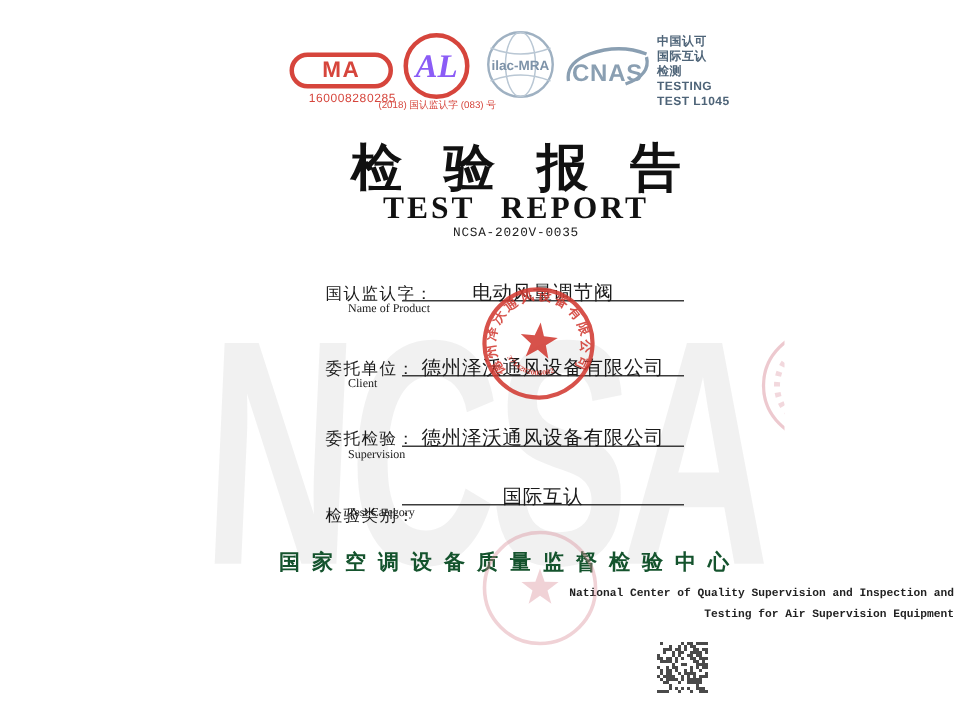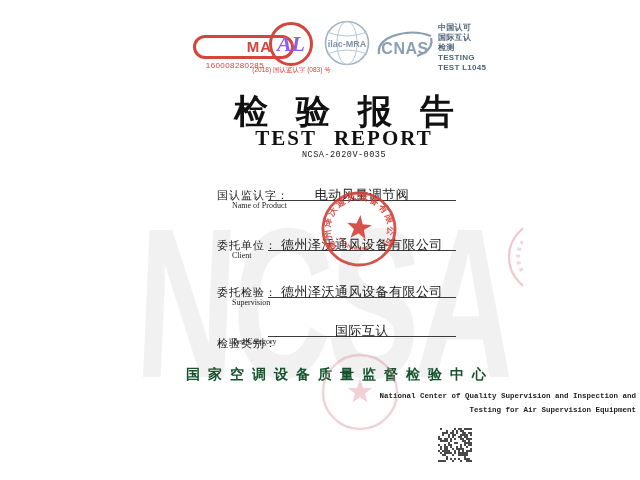--- a/index.html
+++ b/index.html
@@ -14,21 +14,21 @@
     left:142px;top:196px;font-family:"Liberation Sans",sans-serif;
     font-weight:bold;font-size:138px;line-height:1;color:rgba(60,60,60,0.07);
     transform:scaleY(1.55) skewX(-4deg);transform-origin:left top;
     letter-spacing:-4px;user-select:none;
   }
 
   
   .cma-box{
     left:193px;top:35px;width:63px;height:18px;border:3px solid #d6453c;
     border-radius:12px;color:#d6453c;font-family:"Liberation Sans",sans-serif;
-    font-weight:bold;font-size:15px;text-align:center;line-height:18px;letter-spacing:1px;padding-left:32px;
+    font-weight:bold;font-size:15px;text-align:center;line-height:18px;letter-spacing:1px;
   }
   .cma-number{
     left:189px;top:61px;width:75px;text-align:right;color:#d6453c;
     font-size:8px;font-family:"Liberation Sans",sans-serif;letter-spacing:0.4px;
   }
   .cal-circle{
     left:269px;top:22px;width:38px;height:38px;border:3px solid #d6453c;
     border-radius:50%;color:#8b5cf6;font-family:"Liberation Serif",serif;
     font-weight:bold;font-size:22px;text-align:center;line-height:38px;font-style:italic;
   }

